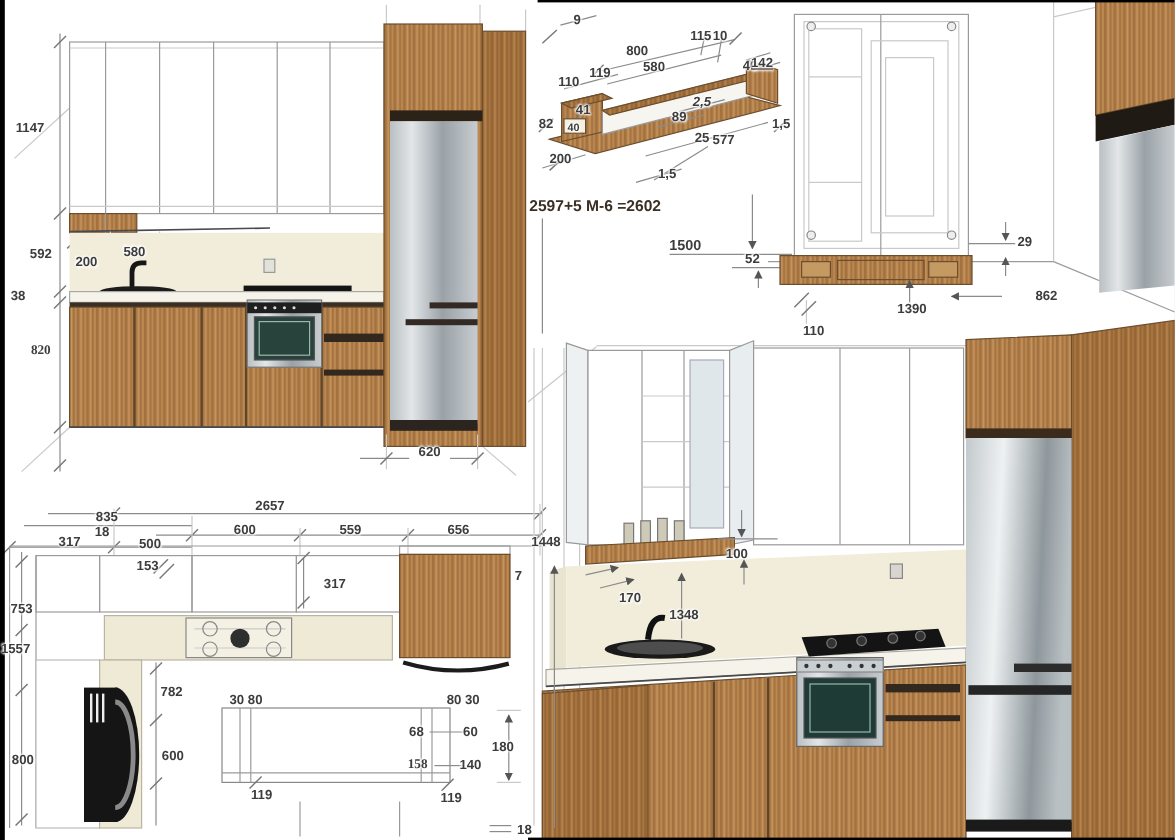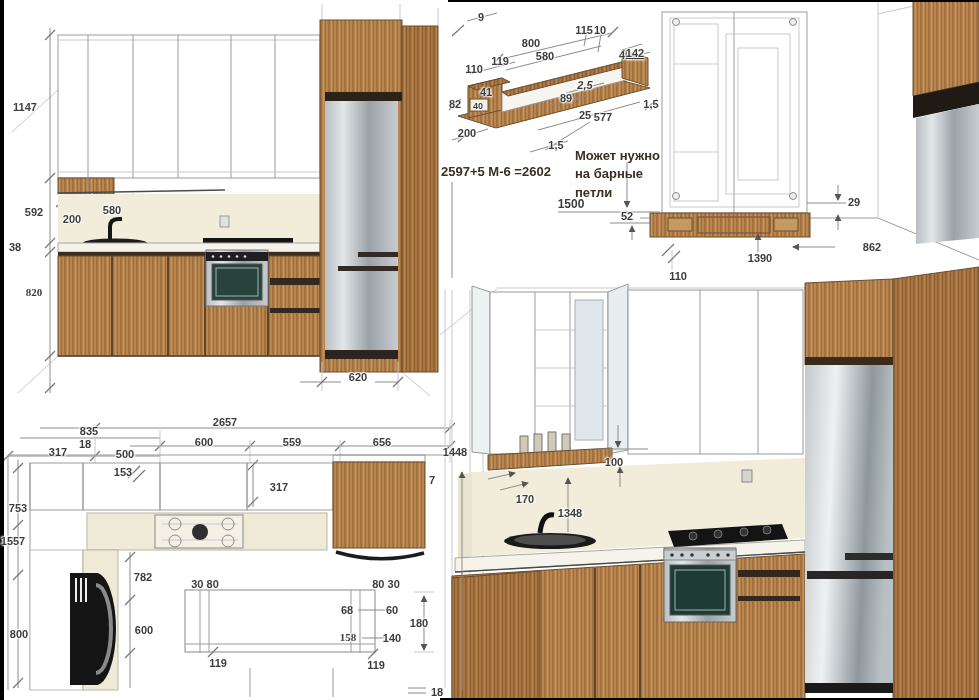--- a/index.html
+++ b/index.html
@@ -418,25 +418,20 @@
     <line class="dm" x1="500" y1="490" x2="528" y2="483" marker-end="url(#arr)"></line>
     <line class="dm" x1="568" y1="532" x2="568" y2="478" marker-end="url(#arr)"></line>
   </g>
 
   <rect x="0" y="0" width="4" height="700" fill="#000"></rect>
   <rect x="448" y="0" width="531" height="2" fill="#000"></rect>
   <rect x="440" y="698" width="539" height="2" fill="#000"></rect>
 </svg>
 
 <div class="note-block" style="left:441px;top:163px;">2597+5 М-6 =2602</div>
-<div class="note-block" style="left:575px;top:147px;">
-  <div>Может нужно</div>
-  <div>на барные</div>
-  <div>петли</div>
-</div>
 
 <div id="labels">
       <span class="dim" style="left: 25px; top: 107px;">1147</span>
       <span class="dim" style="left: 34px; top: 212px;">592</span>
       <span class="dim" style="left: 15px; top: 247px;">38</span>
       <span class="dim" style="left: 34px; top: 292px; font-family: Liberation Serif, serif;">820</span>
       <span class="dim" style="left: 112px; top: 210px;">580</span>
       <span class="dim" style="left: 72px; top: 219px;">200</span>
       <span class="dim" style="left: 358px; top: 377px;">620</span>
       <span class="dim" style="left: 481px; top: 17px;">9</span>

